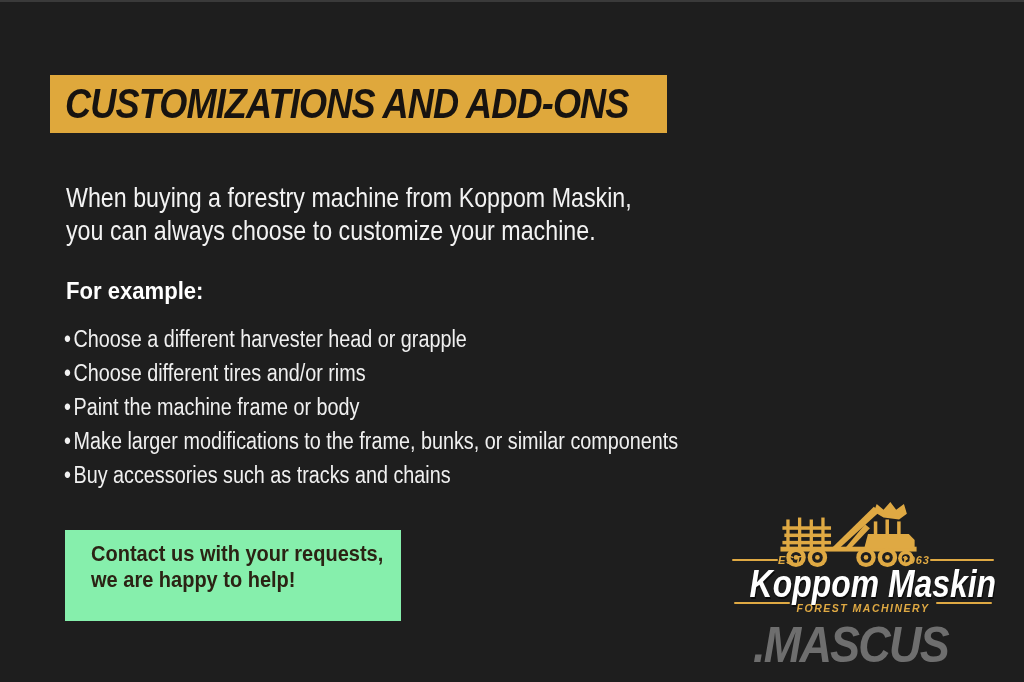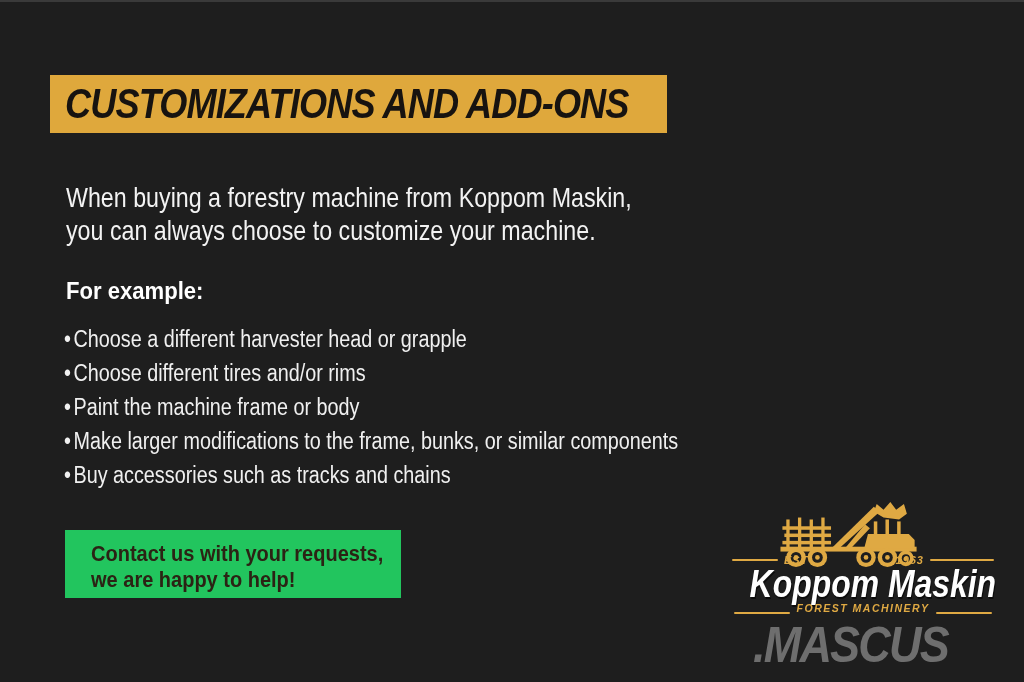--- a/index.html
+++ b/index.html
@@ -48,61 +48,61 @@
     position:absolute;left:64px;top:322px;
     margin:0;padding:0;list-style:none;
     font-size:23px;color:#f0f0f0;
     transform:scaleX(0.86);transform-origin:left top;
     white-space:nowrap;
   }
   .bullets li{line-height:34px;}
   .bullets li .bullet-dot{margin-right:3px;}
   
   .contact-box{
-    position:absolute;left:65px;top:530px;width:336px;height:68px;
-    background:#22c55e;
+    position:absolute;left:65px;top:530px;width:336px;height:91px;
+    background:#86efac;
   }
   .contact-box .contact-text{
     padding:11px 0 0 28px;
     font-size:21.5px;font-weight:bold;line-height:26px;
     color:#2b2314;
     white-space:nowrap;
     transform:scaleX(0.93);transform-origin:left top;
   }
   
   .logo{
     position:absolute;left:728px;top:497px;width:270px;height:125px;
   }
   .logo .machine{
     position:absolute;left:44px;top:4px;width:155px;height:70px;
   }
   .logo .est-row{
     position:absolute;left:4px;right:4px;top:57px;
-    display:flex;align-items:center;gap:6px;
+    display:flex;align-items:center;gap:0;
   }
   .logo .est-row .gold-line{height:2px;background:#dfa943;border-radius:1px;}
   .logo .est-row .line-left{width:46px;}
   .logo .est-row .line-right{width:64px;}
   .logo .est-row .spacer{flex:1;}
   .logo .est-label,.logo .year-label{
     font-size:11px;font-weight:bold;font-style:italic;
     letter-spacing:1px;color:#dfa943;
   }
   .logo .brand{
     position:absolute;left:0;top:66px;width:100%;
     text-align:center;
     font-style:italic;font-weight:900;font-size:38px;
     color:#ffffff;
     white-space:nowrap;
     text-shadow:1px 2px 0 rgba(0,0,0,0.6);
     transform:scaleX(0.84);transform-origin:center top;
   }
   .logo .tagline-row{
     position:absolute;left:6px;right:6px;top:105px;
-    display:flex;align-items:flex-end;gap:7px;
+    display:flex;align-items:flex-start;gap:7px;
   }
   .logo .tagline-row .gold-line{height:2px;background:#dfa943;border-radius:1px;flex:1;}
   .logo .tagline{
     font-size:10.5px;font-weight:bold;font-style:italic;
     letter-spacing:1.5px;color:#dfa943;white-space:nowrap;
   }
   
   .mascus{
     position:absolute;left:753px;top:616px;
     font-style:italic;font-weight:900;font-size:50px;

